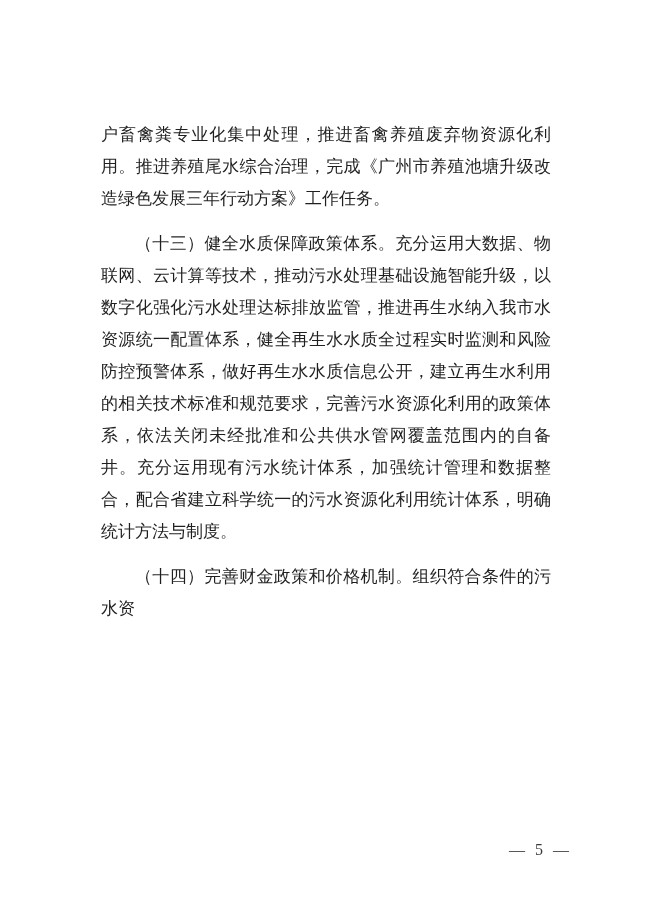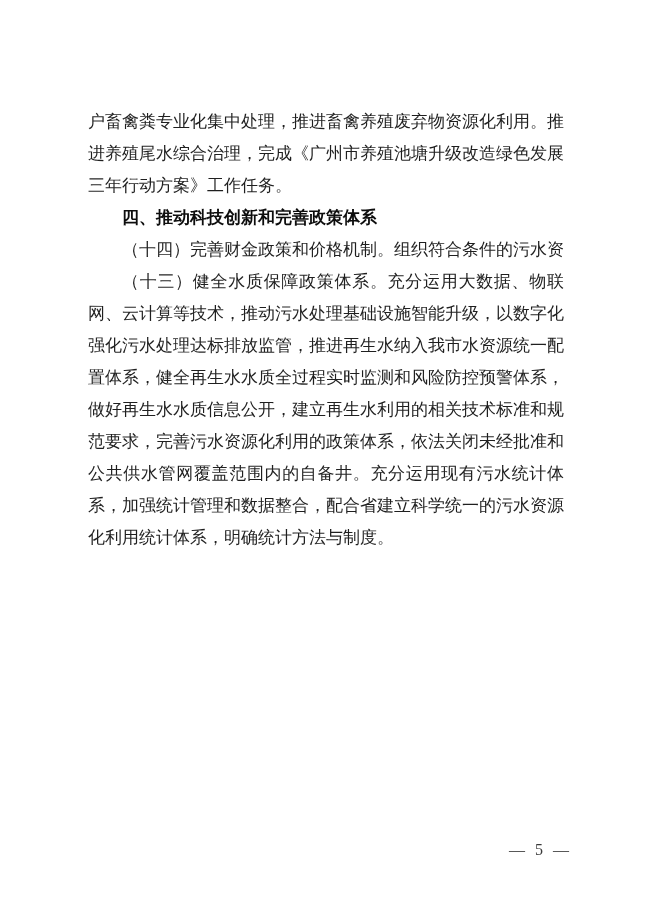--- a/index.html
+++ b/index.html
@@ -20,21 +20,21 @@
     position: absolute;
     left: 88px;
     top: 106px;
     width: 476px;
     font-size: 17px;
     line-height: 32px;
     text-align: justify;
     text-align-last: left;
   }
   .para {
-    margin: 0;
+    margin: 13px;
     padding: 0;
     text-indent: 2em;
   }
   .para.continuation {
     text-indent: 0;
   }
   .section-heading {
     margin: 0;
     padding: 0;
     text-indent: 2em;
@@ -54,18 +54,17 @@
     color: #3a3a3a;
     white-space: nowrap;
   }
 </style>
 </head>
 <body>
 
 <div class="page">
   <div class="content">
     <p class="para continuation">户畜禽粪专业化集中处理，推进畜禽养殖废弃物资源化利用。推进养殖尾水综合治理，完成《广州市养殖池塘升级改造绿色发展三年行动方案》工作任务。</p>
-    <h2 class="section-heading">四、推动科技创新和完善政策体系</h2>
+    <p class="para">（十三）健全水质保障政策体系。充分运用大数据、物联网、云计算等技术，推动污水处理基础设施智能升级，以数字化强化污水处理达标排放监管，推进再生水纳入我市水资源统一配置体系，健全再生水水质全过程实时监测和风险防控预警体系，做好再生水水质信息公开，建立再生水利用的相关技术标准和规范要求，完善污水资源化利用的政策体系，依法关闭未经批准和公共供水管网覆盖范围内的自备井。充分运用现有污水统计体系，加强统计管理和数据整合，配合省建立科学统一的污水资源化利用统计体系，明确统计方法与制度。</p>
     <p class="para">（十四）完善财金政策和价格机制。组织符合条件的污水资</p>
-    <p class="para">（十三）健全水质保障政策体系。充分运用大数据、物联网、云计算等技术，推动污水处理基础设施智能升级，以数字化强化污水处理达标排放监管，推进再生水纳入我市水资源统一配置体系，健全再生水水质全过程实时监测和风险防控预警体系，做好再生水水质信息公开，建立再生水利用的相关技术标准和规范要求，完善污水资源化利用的政策体系，依法关闭未经批准和公共供水管网覆盖范围内的自备井。充分运用现有污水统计体系，加强统计管理和数据整合，配合省建立科学统一的污水资源化利用统计体系，明确统计方法与制度。</p>
   </div>
   <div class="page-number">— 5 —</div>
 </div>
 
 </body></html>

